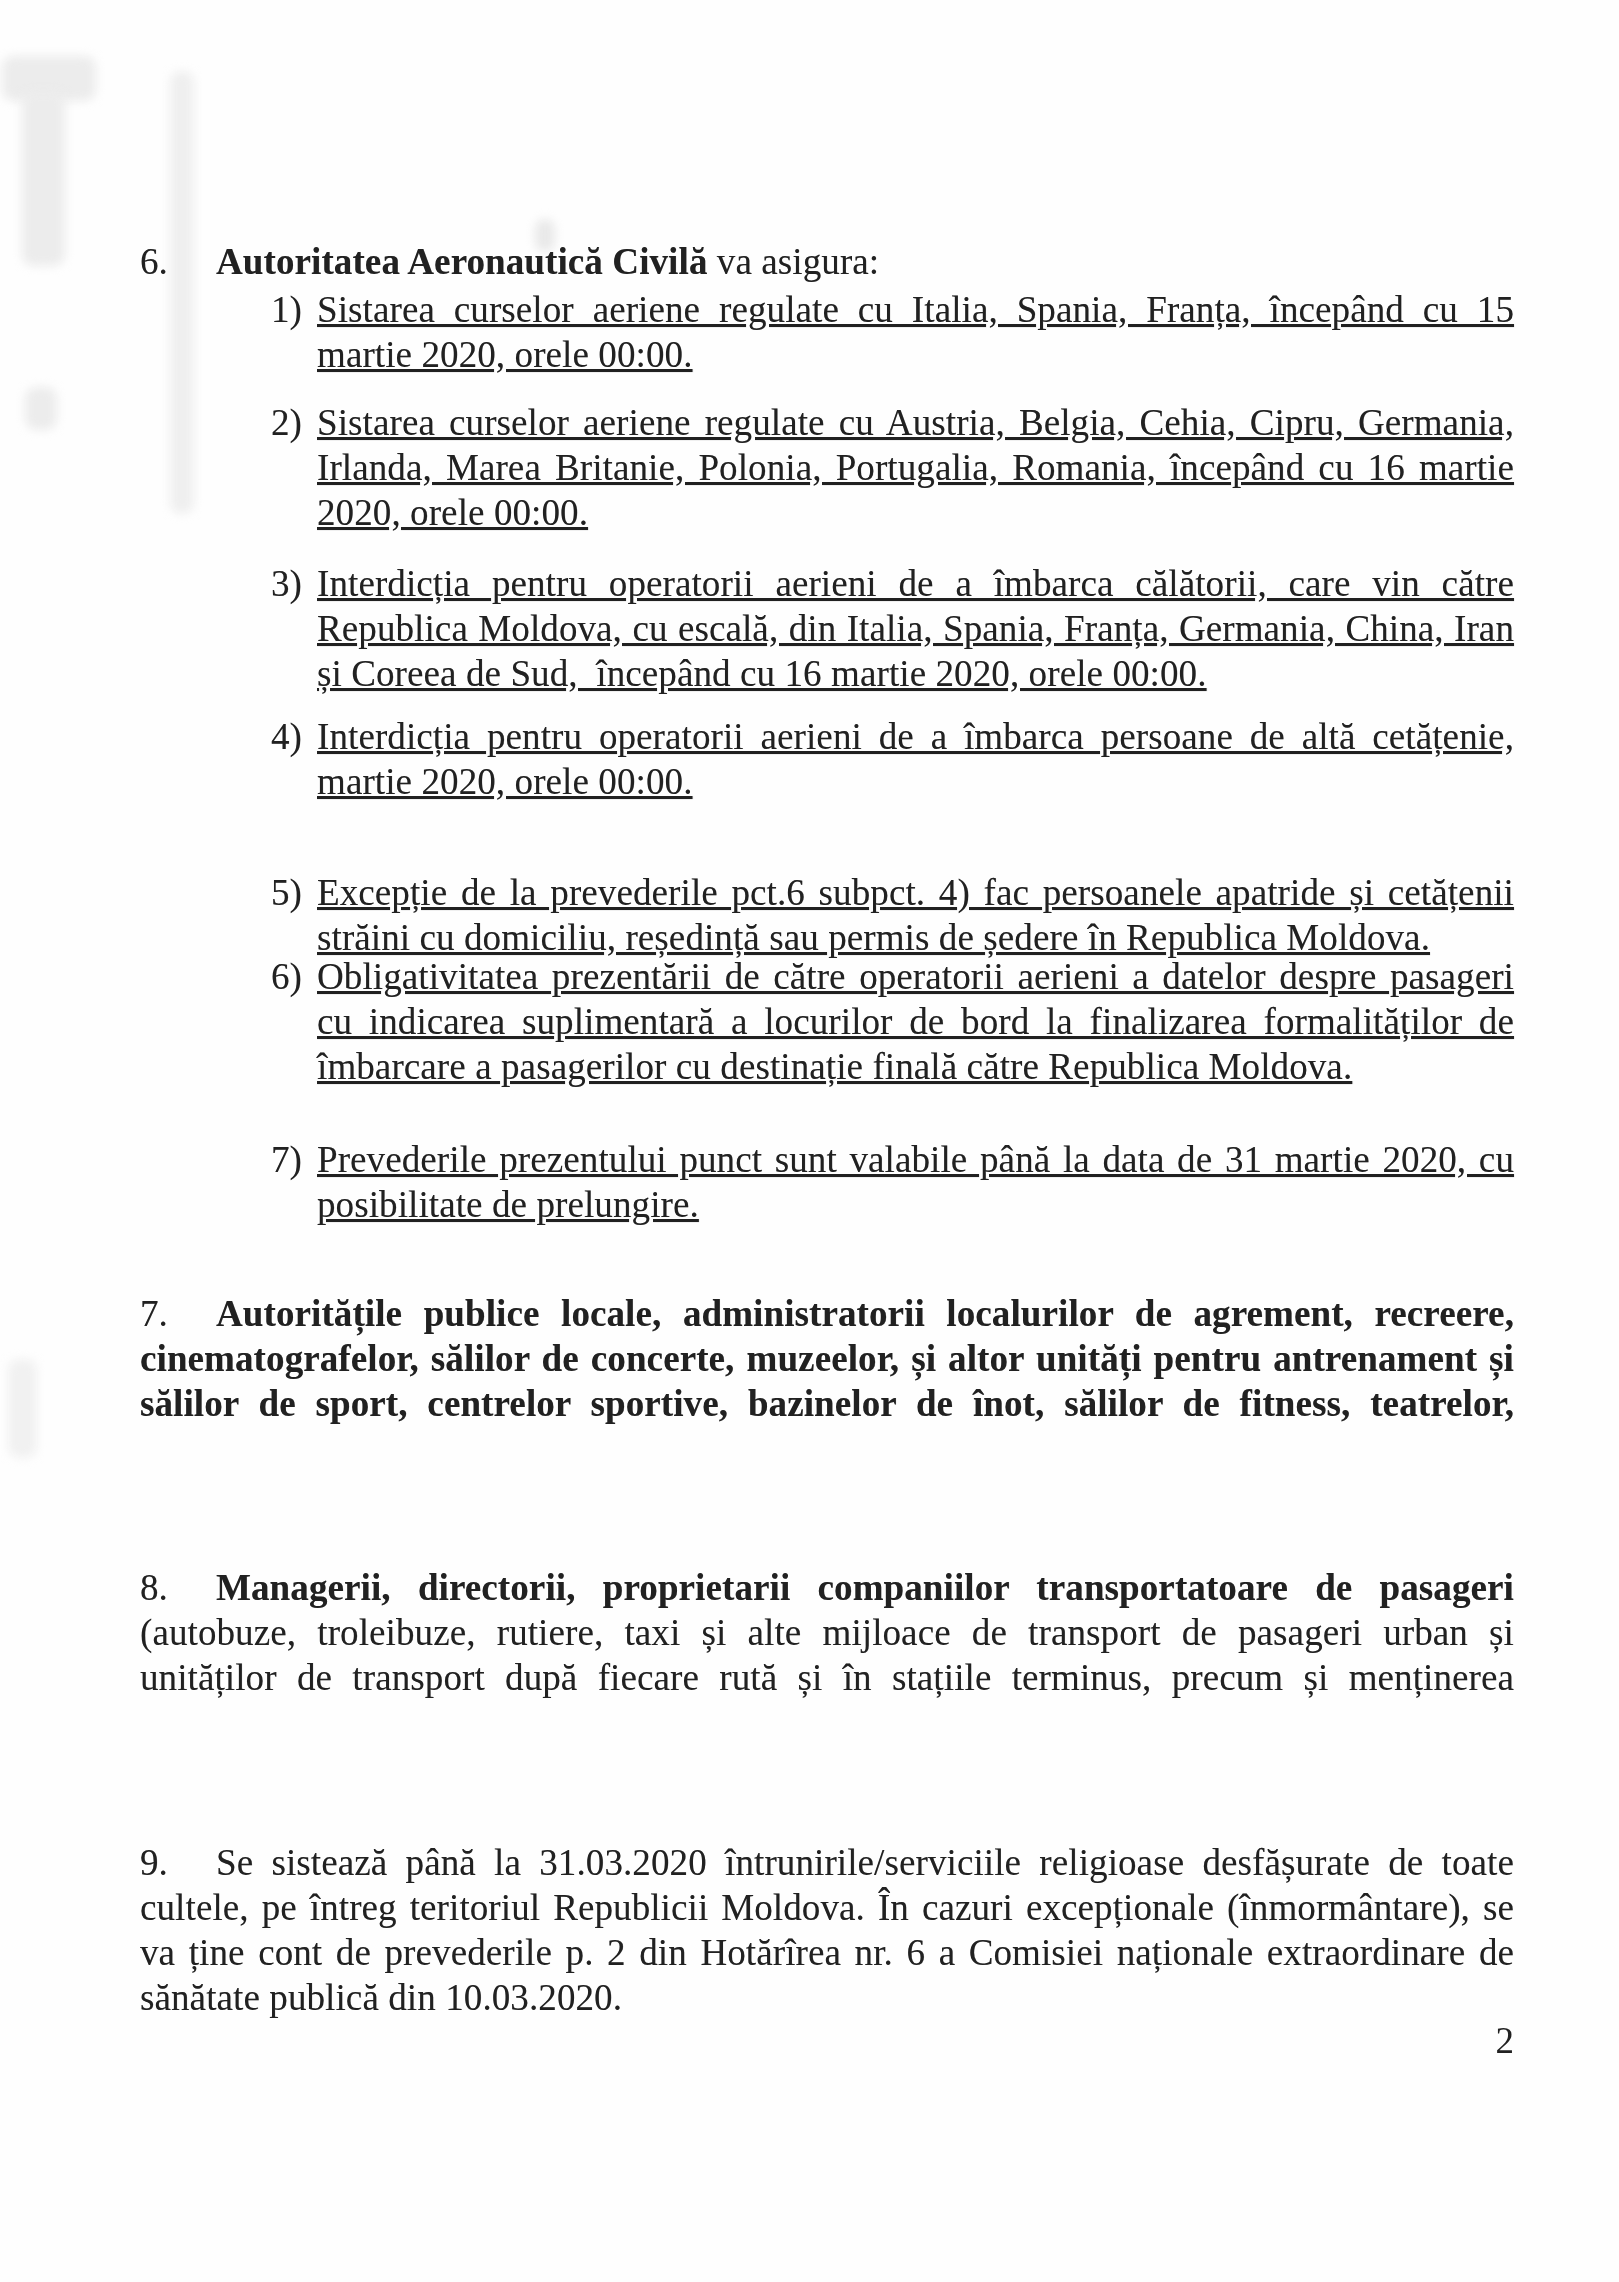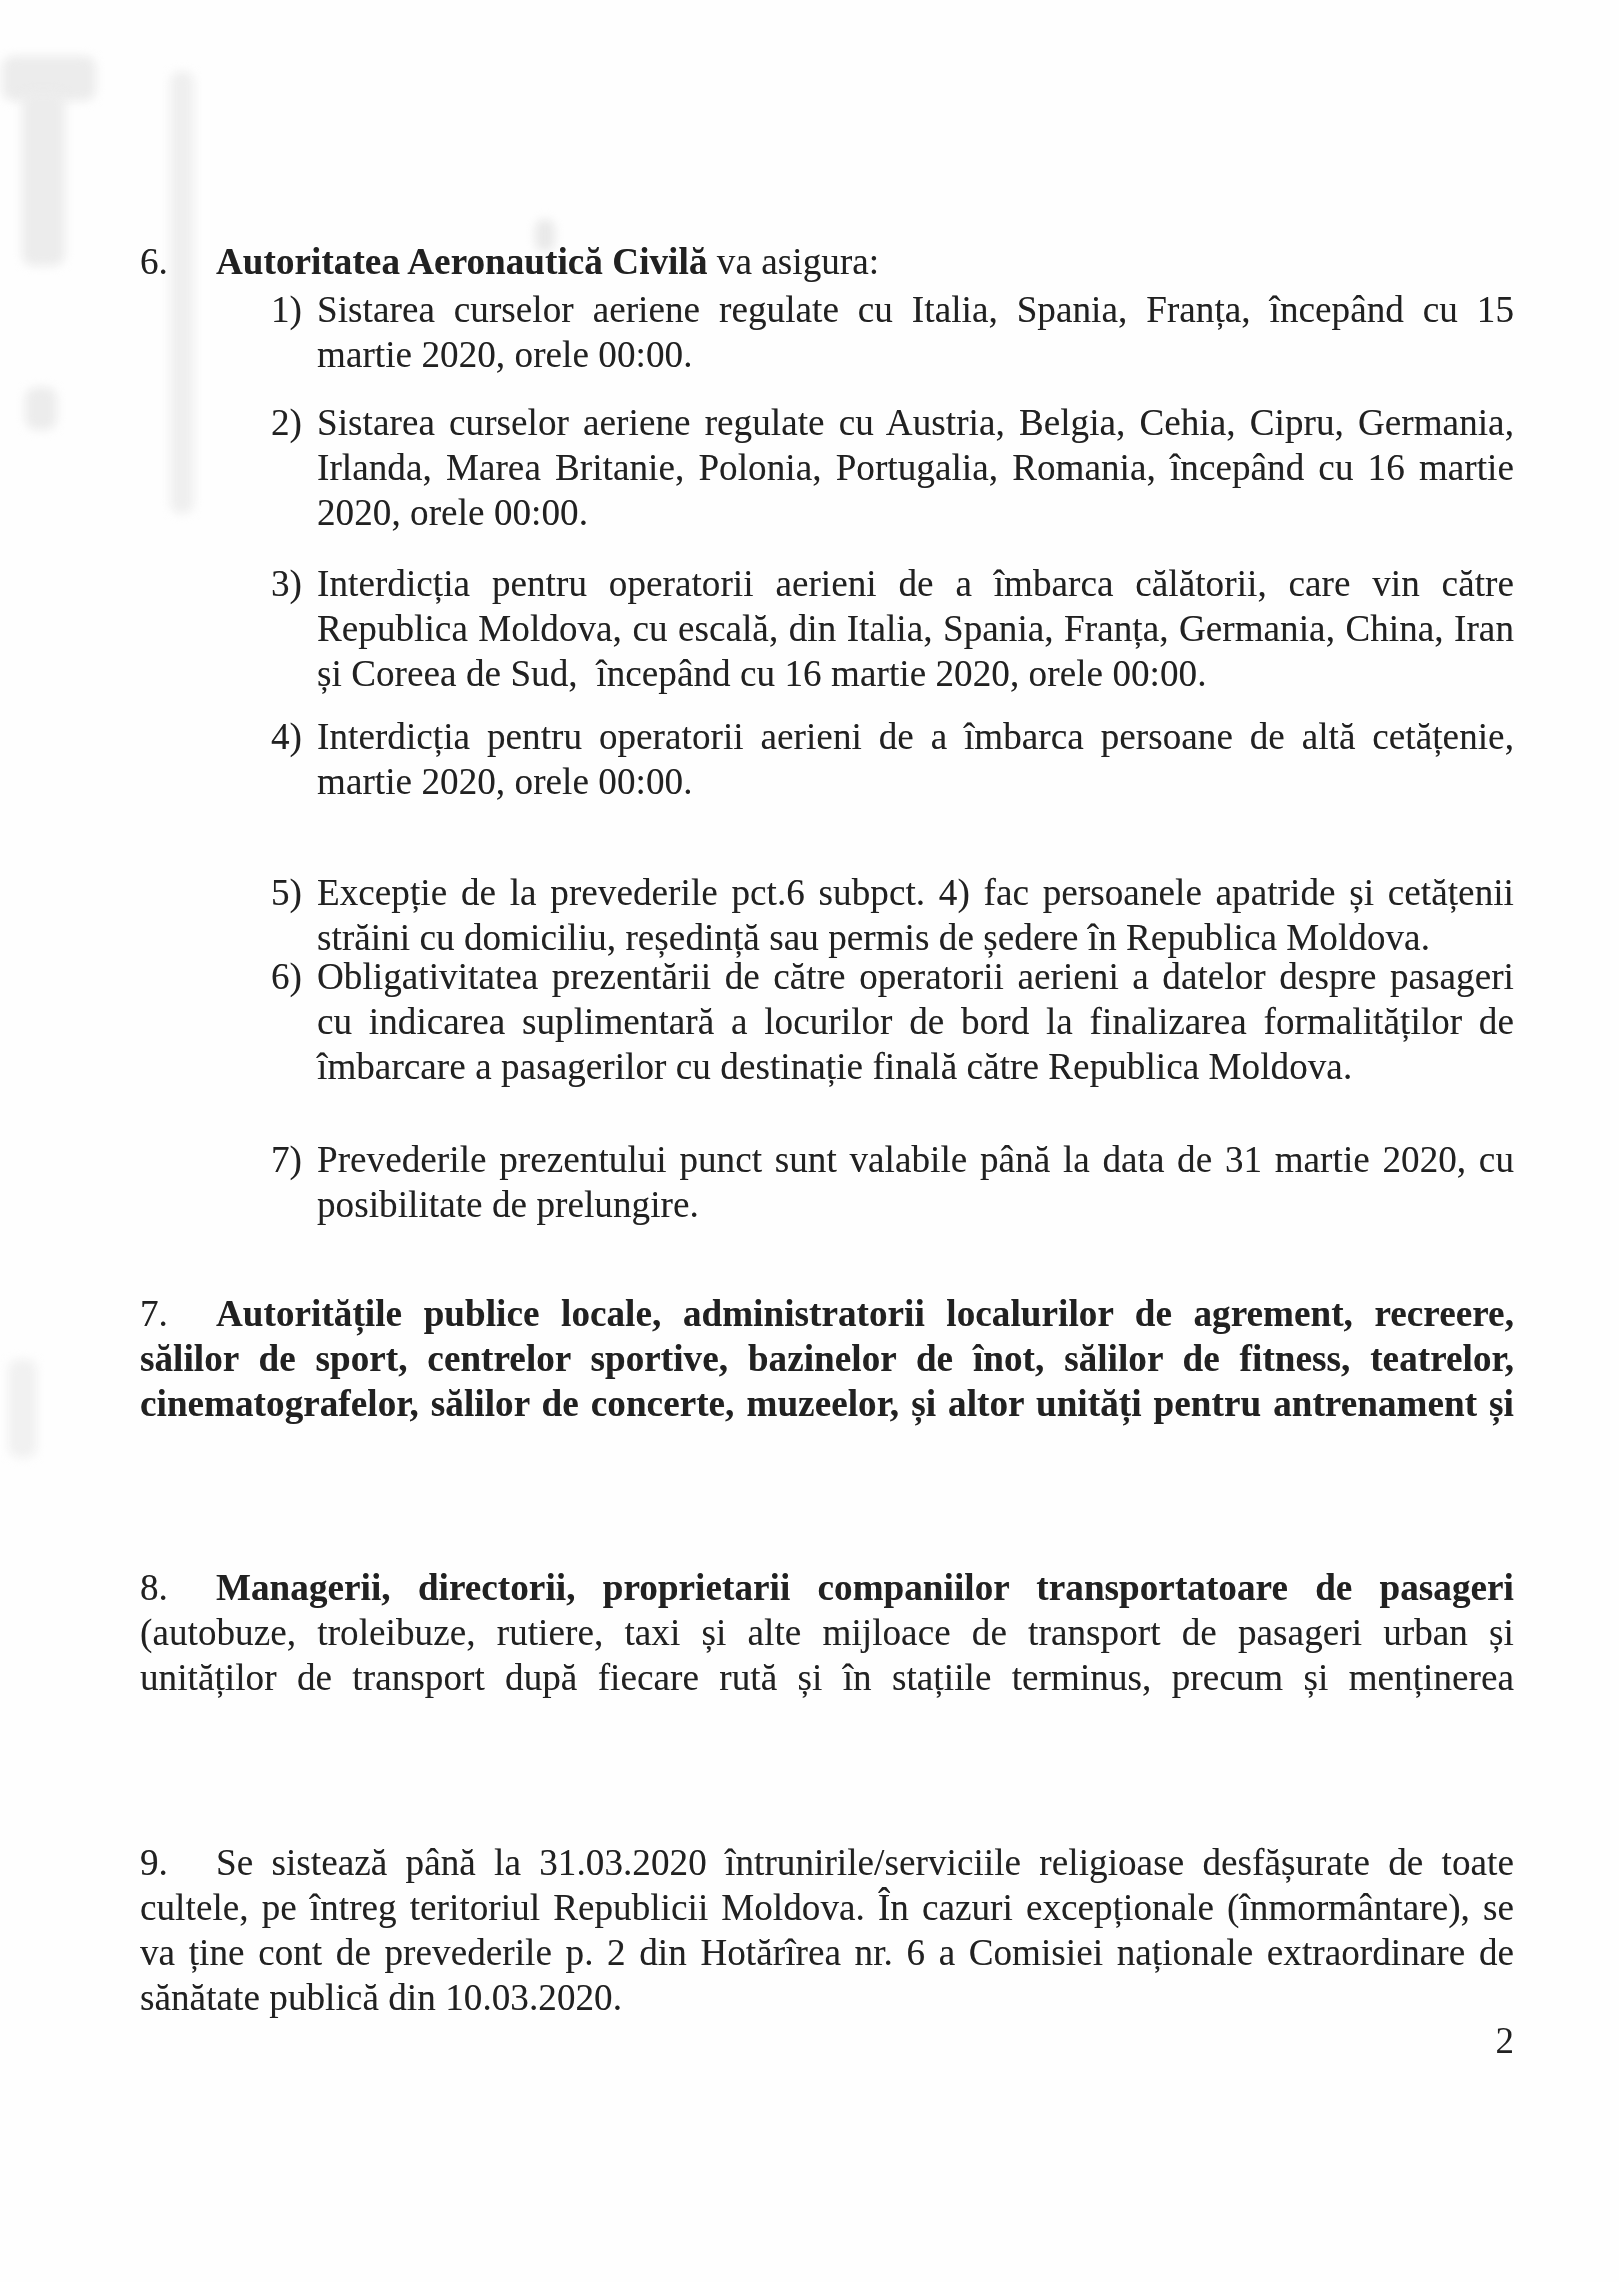--- a/index.html
+++ b/index.html
@@ -13,21 +13,21 @@
     overflow: hidden;
   }
   .blk { position: absolute; z-index: 2; }
   .line { line-height: 45px; font-size: 37px; letter-spacing: 0.1px;
           text-shadow: 0.2px 0.2px 0.4px rgba(0,0,0,0.30); }
   .j { text-align: justify; text-align-last: justify; }
   .b { font-weight: bold; }
   .pnum { display: inline-block; width: 76px; }
   .inum { display: inline-block; width: 46px; }
   .item { left: 271px; width: 1243px; }
-  .item .line { padding-left: 46px; }
+  .item .line { padding-left: 46px; text-decoration: underline; }
   .item .line.fl { padding-left: 0; }
   .para { left: 140px; width: 1374px; }
   .smudge { position: absolute; z-index: 1; background: #ececec;
             filter: blur(4.9px); border-radius: 11.8px; }
   .pageno { position: absolute; z-index: 2; font-size: 37px; line-height: 45px; }
 </style>
 </head>
 <body>
 
 <div class="page">
@@ -76,22 +76,22 @@
     <div class="line"><span>îmbarcare a pasagerilor cu destinație finală către Republica Moldova.</span></div>
   </div>
 
   <div class="blk item" style="top:1137px;">
     <div class="line j fl"><span class="inum">7)</span><span>Prevederile prezentului punct sunt valabile până la data de 31 martie 2020, cu</span></div>
     <div class="line"><span>posibilitate de prelungire.</span></div>
   </div>
 
   <div class="blk para" style="top:1291px;">
     <div class="line j"><span class="pnum">7.</span><span class="b">Autoritățile publice locale, administratorii localurilor de agrement, recreere,</span></div>
+    <div class="line j b"><span>cinematografelor, sălilor de concerte, muzeelor, și altor unități pentru antrenament și</span></div>
     <div class="line j b"><span>sălilor de sport, centrelor sportive, bazinelor de înot, sălilor de fitness, teatrelor,</span></div>
-    <div class="line j b"><span>cinematografelor, sălilor de concerte, muzeelor, și altor unități pentru antrenament și</span></div>
   </div>
 
   <div class="blk para" style="top:1565px;">
     <div class="line j"><span class="pnum">8.</span><span class="b">Managerii, directorii, proprietarii companiilor transportatoare de pasageri</span></div>
     <div class="line j"><span>(autobuze, troleibuze, rutiere, taxi și alte mijloace de transport de pasageri urban și</span></div>
     <div class="line j"><span>unităților de transport după fiecare rută și în stațiile terminus, precum și menținerea</span></div>
   </div>
 
   <div class="blk para" style="top:1840px;">
     <div class="line j"><span class="pnum">9.</span><span>Se sistează până la 31.03.2020 întrunirile/serviciile religioase desfășurate de toate</span></div>

